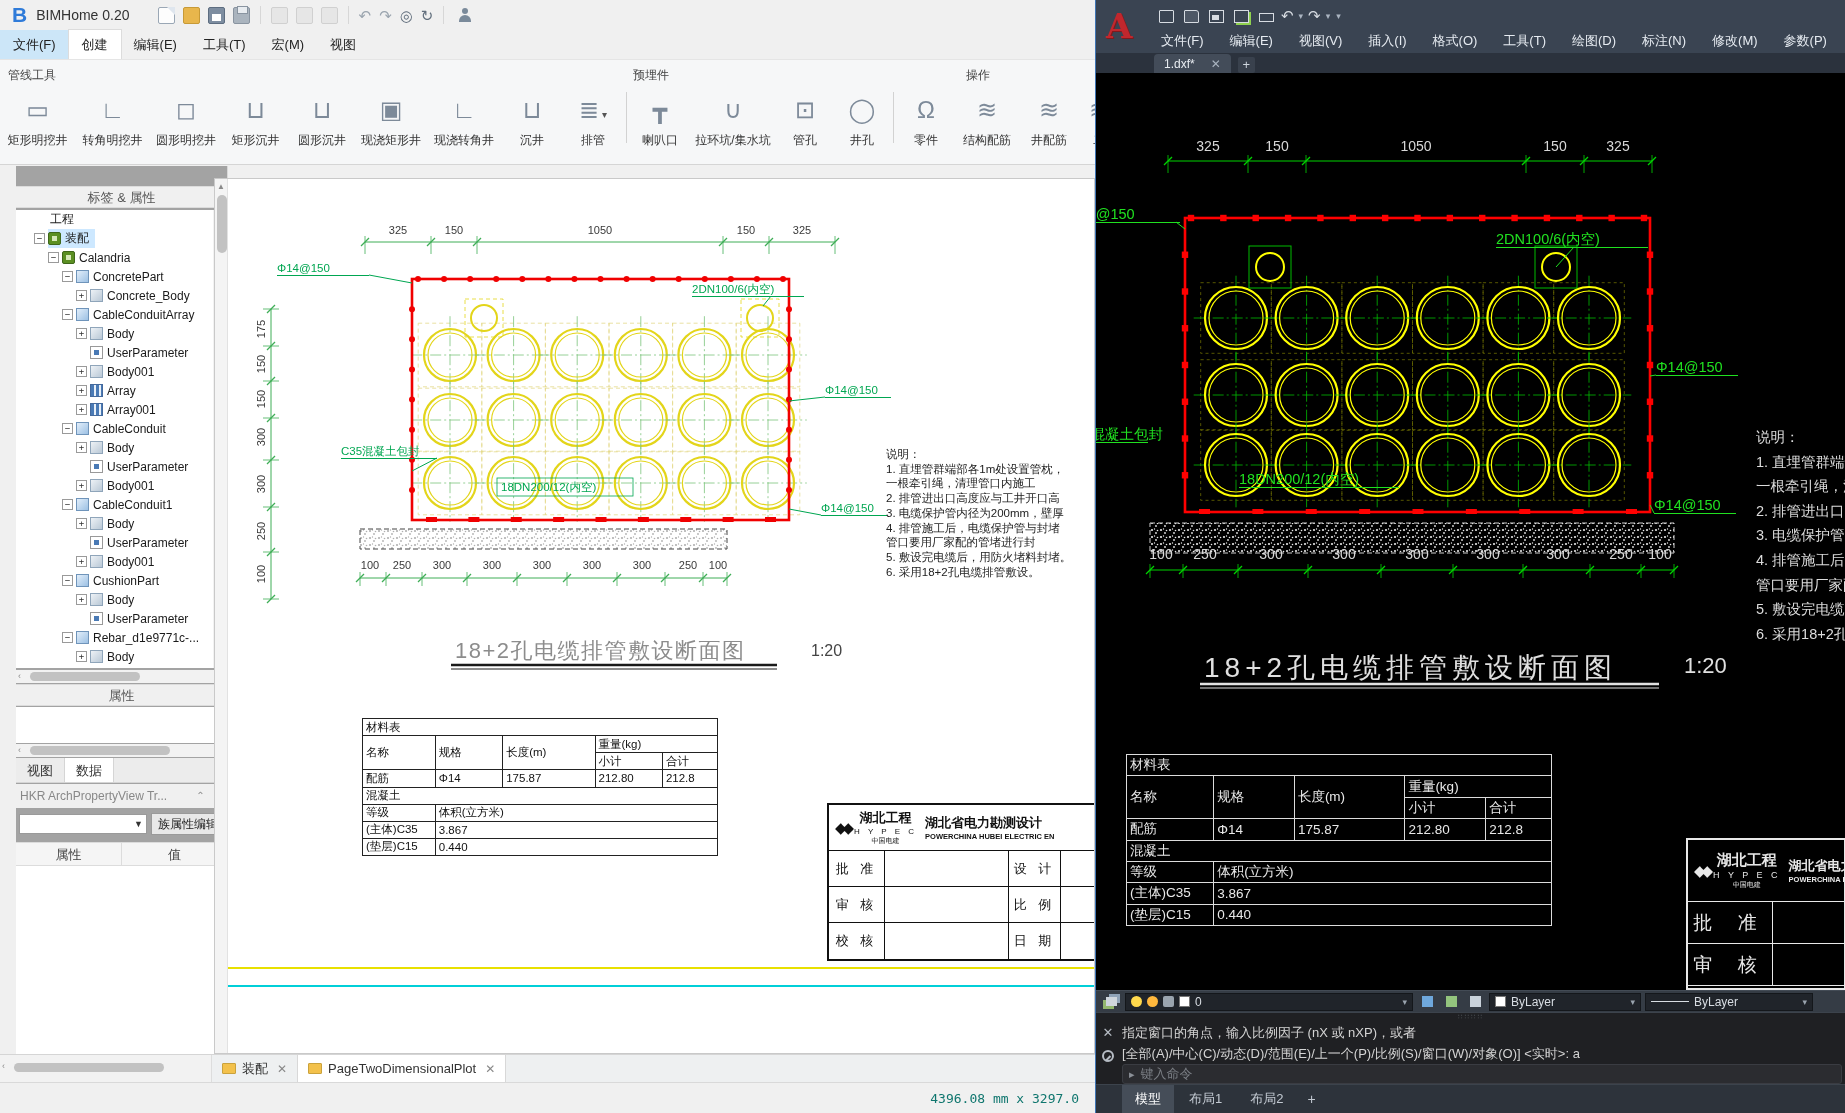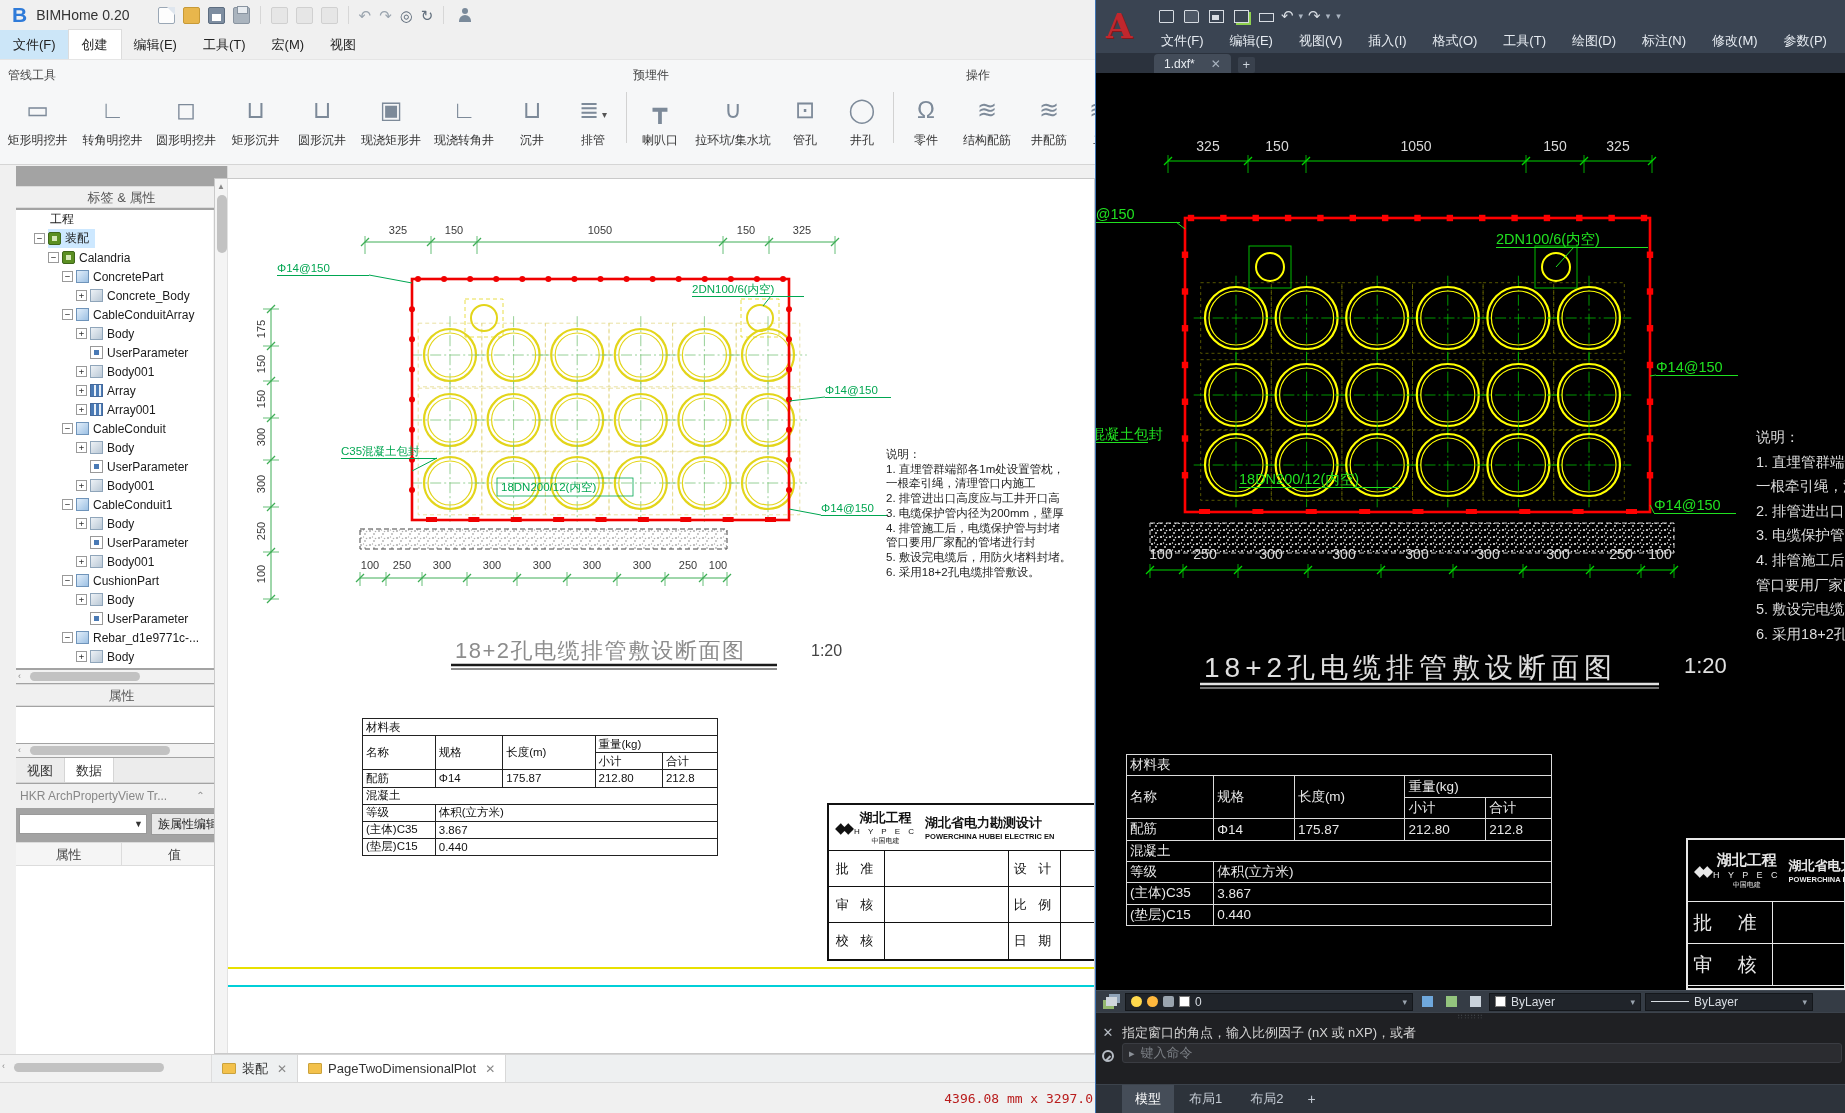--- a/index.html
+++ b/index.html
@@ -117,21 +117,21 @@
   .tblock.dark .tb-lbl{flex:0 0 85px;border-right:1px solid #e8e8e8;font-size:19px;line-height:42px;letter-spacing:10px;}
   .tblock.dark .tb-cell{flex:1;border-right:none;}
 
   .bim-tabsrow{position:absolute;top:1054px;left:0;width:1095px;height:28px;background:#eef0f1;border-top:1px solid #d5d5d5;display:flex;align-items:stretch;}
   .side-hsb{flex:0 0 212px;position:relative;background:#f2f2f2;border-right:1px solid #ddd;}
   .doc-tab{display:flex;align-items:center;padding:0 10px;font-size:13px;color:#333;border-right:1px solid #d8d8d8;white-space:nowrap;}
   .doc-tab.active{background:#fff;}
   .fold{width:14px;height:11px;background:#f3c14b;border:1px solid #caa23c;border-radius:1px;margin-right:6px;}
   .tx{margin-left:9px;color:#888;font-size:12px;}
   .bim-status{position:absolute;top:1082px;left:0;width:1095px;height:31px;background:#f0f0f0;border-top:1px solid #d9d9d9;}
-  .coords{position:absolute;right:2px;top:8px;font:13px "DejaVu Sans Mono",monospace;color:#b91c1c;white-space:nowrap;}
+  .coords{position:absolute;right:16px;top:8px;font:13px "DejaVu Sans Mono",monospace;color:#0f766e;white-space:nowrap;}
 
   
   .acad{position:absolute;left:1095px;top:0;width:750px;height:1113px;background:#000;overflow:hidden;border-left:1px solid #3f75b5;}
   .acad-top{position:relative;height:53px;background:#3a4452;}
   .acad-logo{position:absolute;left:10px;top:6px;font:bold 34px "DejaVu Serif",serif;color:#c1272d;text-shadow:1px 1px 0 #7e1a1e;}
   .acad-qat{position:absolute;left:58px;top:5px;display:flex;align-items:center;height:22px;}
   .qi{width:15px;height:13px;border:1.5px solid #d7dce2;margin:0 5px;position:relative;}
   .qi.doc{border-radius:1px;}
   .qi.folder{border-radius:1px 3px 1px 1px;background:linear-gradient(#4e5866,#4e5866) ;}
   .qi.save::after{content:"";position:absolute;left:2px;top:4px;width:7px;height:5px;background:#d7dce2;}
@@ -1175,20 +1175,21 @@
     </div>
 
     <div class="acad-cmd">
       <div class="cmd-grip">∷∷∷∷</div>
       <div class="cmd-side">
         <span class="x">✕</span>
         <span class="wrench"></span>
       </div>
       <div class="cmd-lines">
         <div class="cmd-line">指定窗口的角点，输入比例因子 (nX 或 nXP)，或者</div>
+        <div class="cmd-line">[全部(A)/中心(C)/动态(D)/范围(E)/上一个(P)/比例(S)/窗口(W)/对象(O)] &lt;实时&gt;: a</div>
         <div class="cmd-input">
           <span class="ci-ic">▸</span>
           <span>键入命令</span>
         </div>
       </div>
     </div>
 
     <div class="acad-status" id="acadStatus">
         <span class="ltab active">模型</span>
         <span class="ltab">布局1</span>

